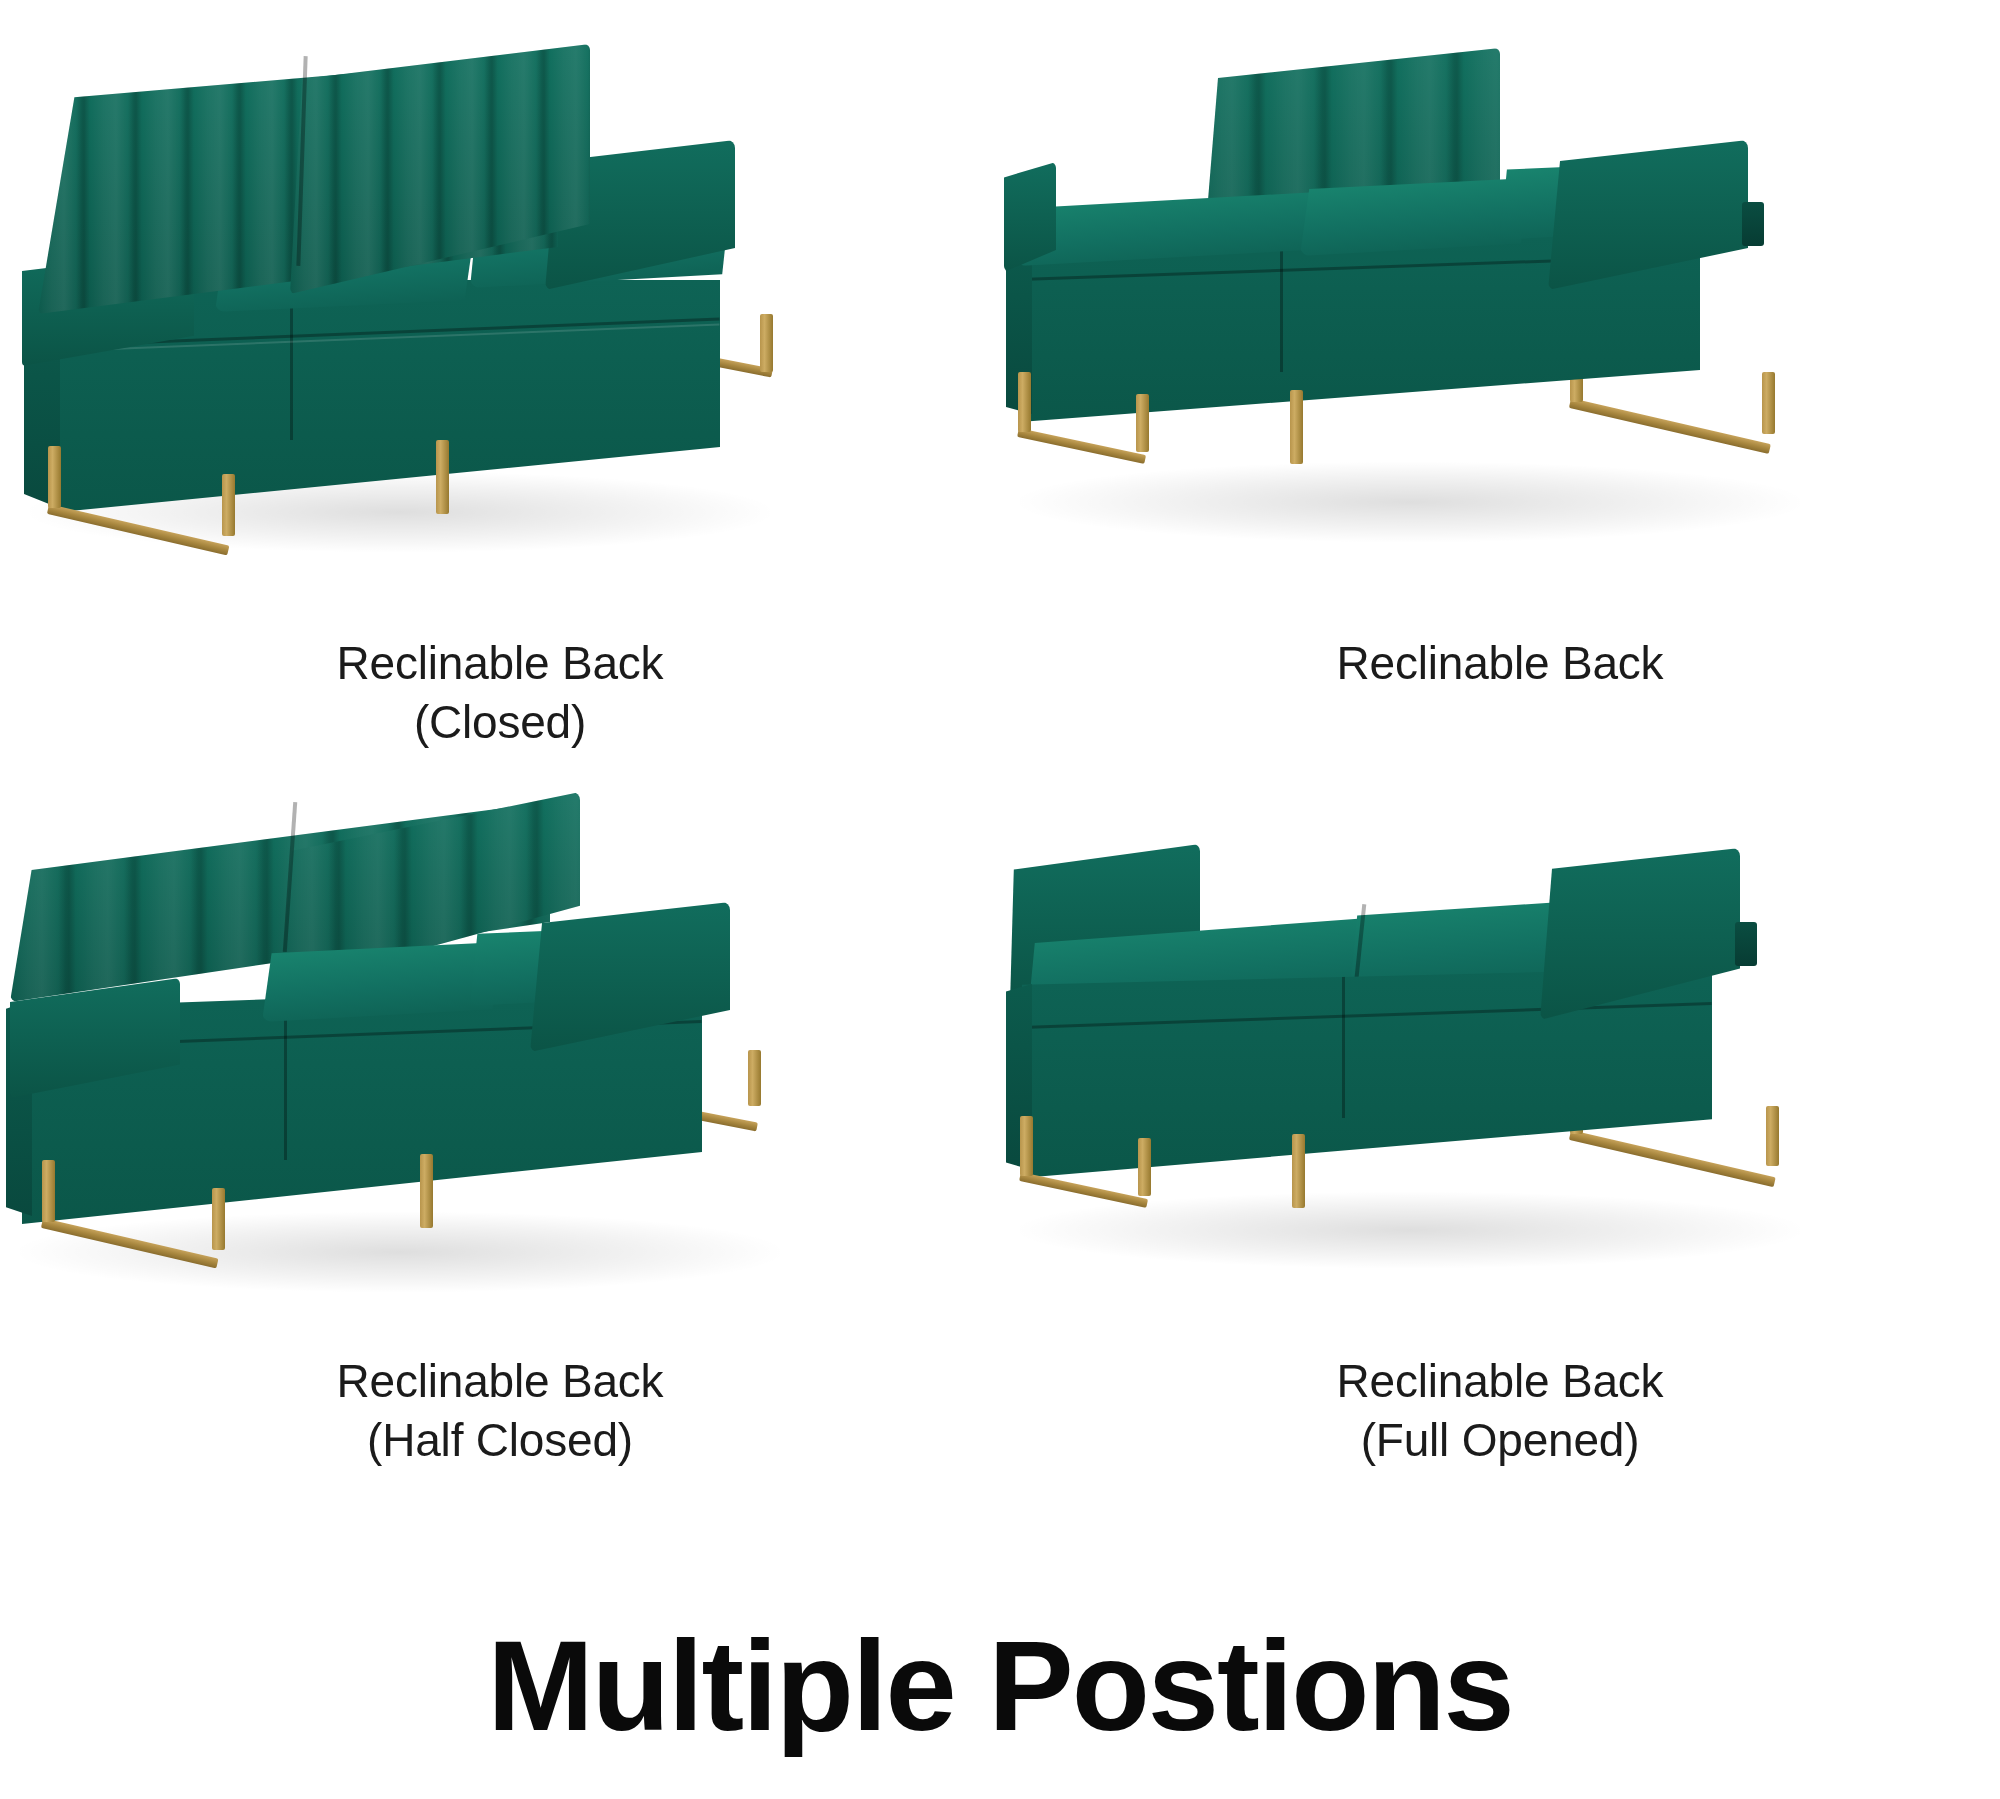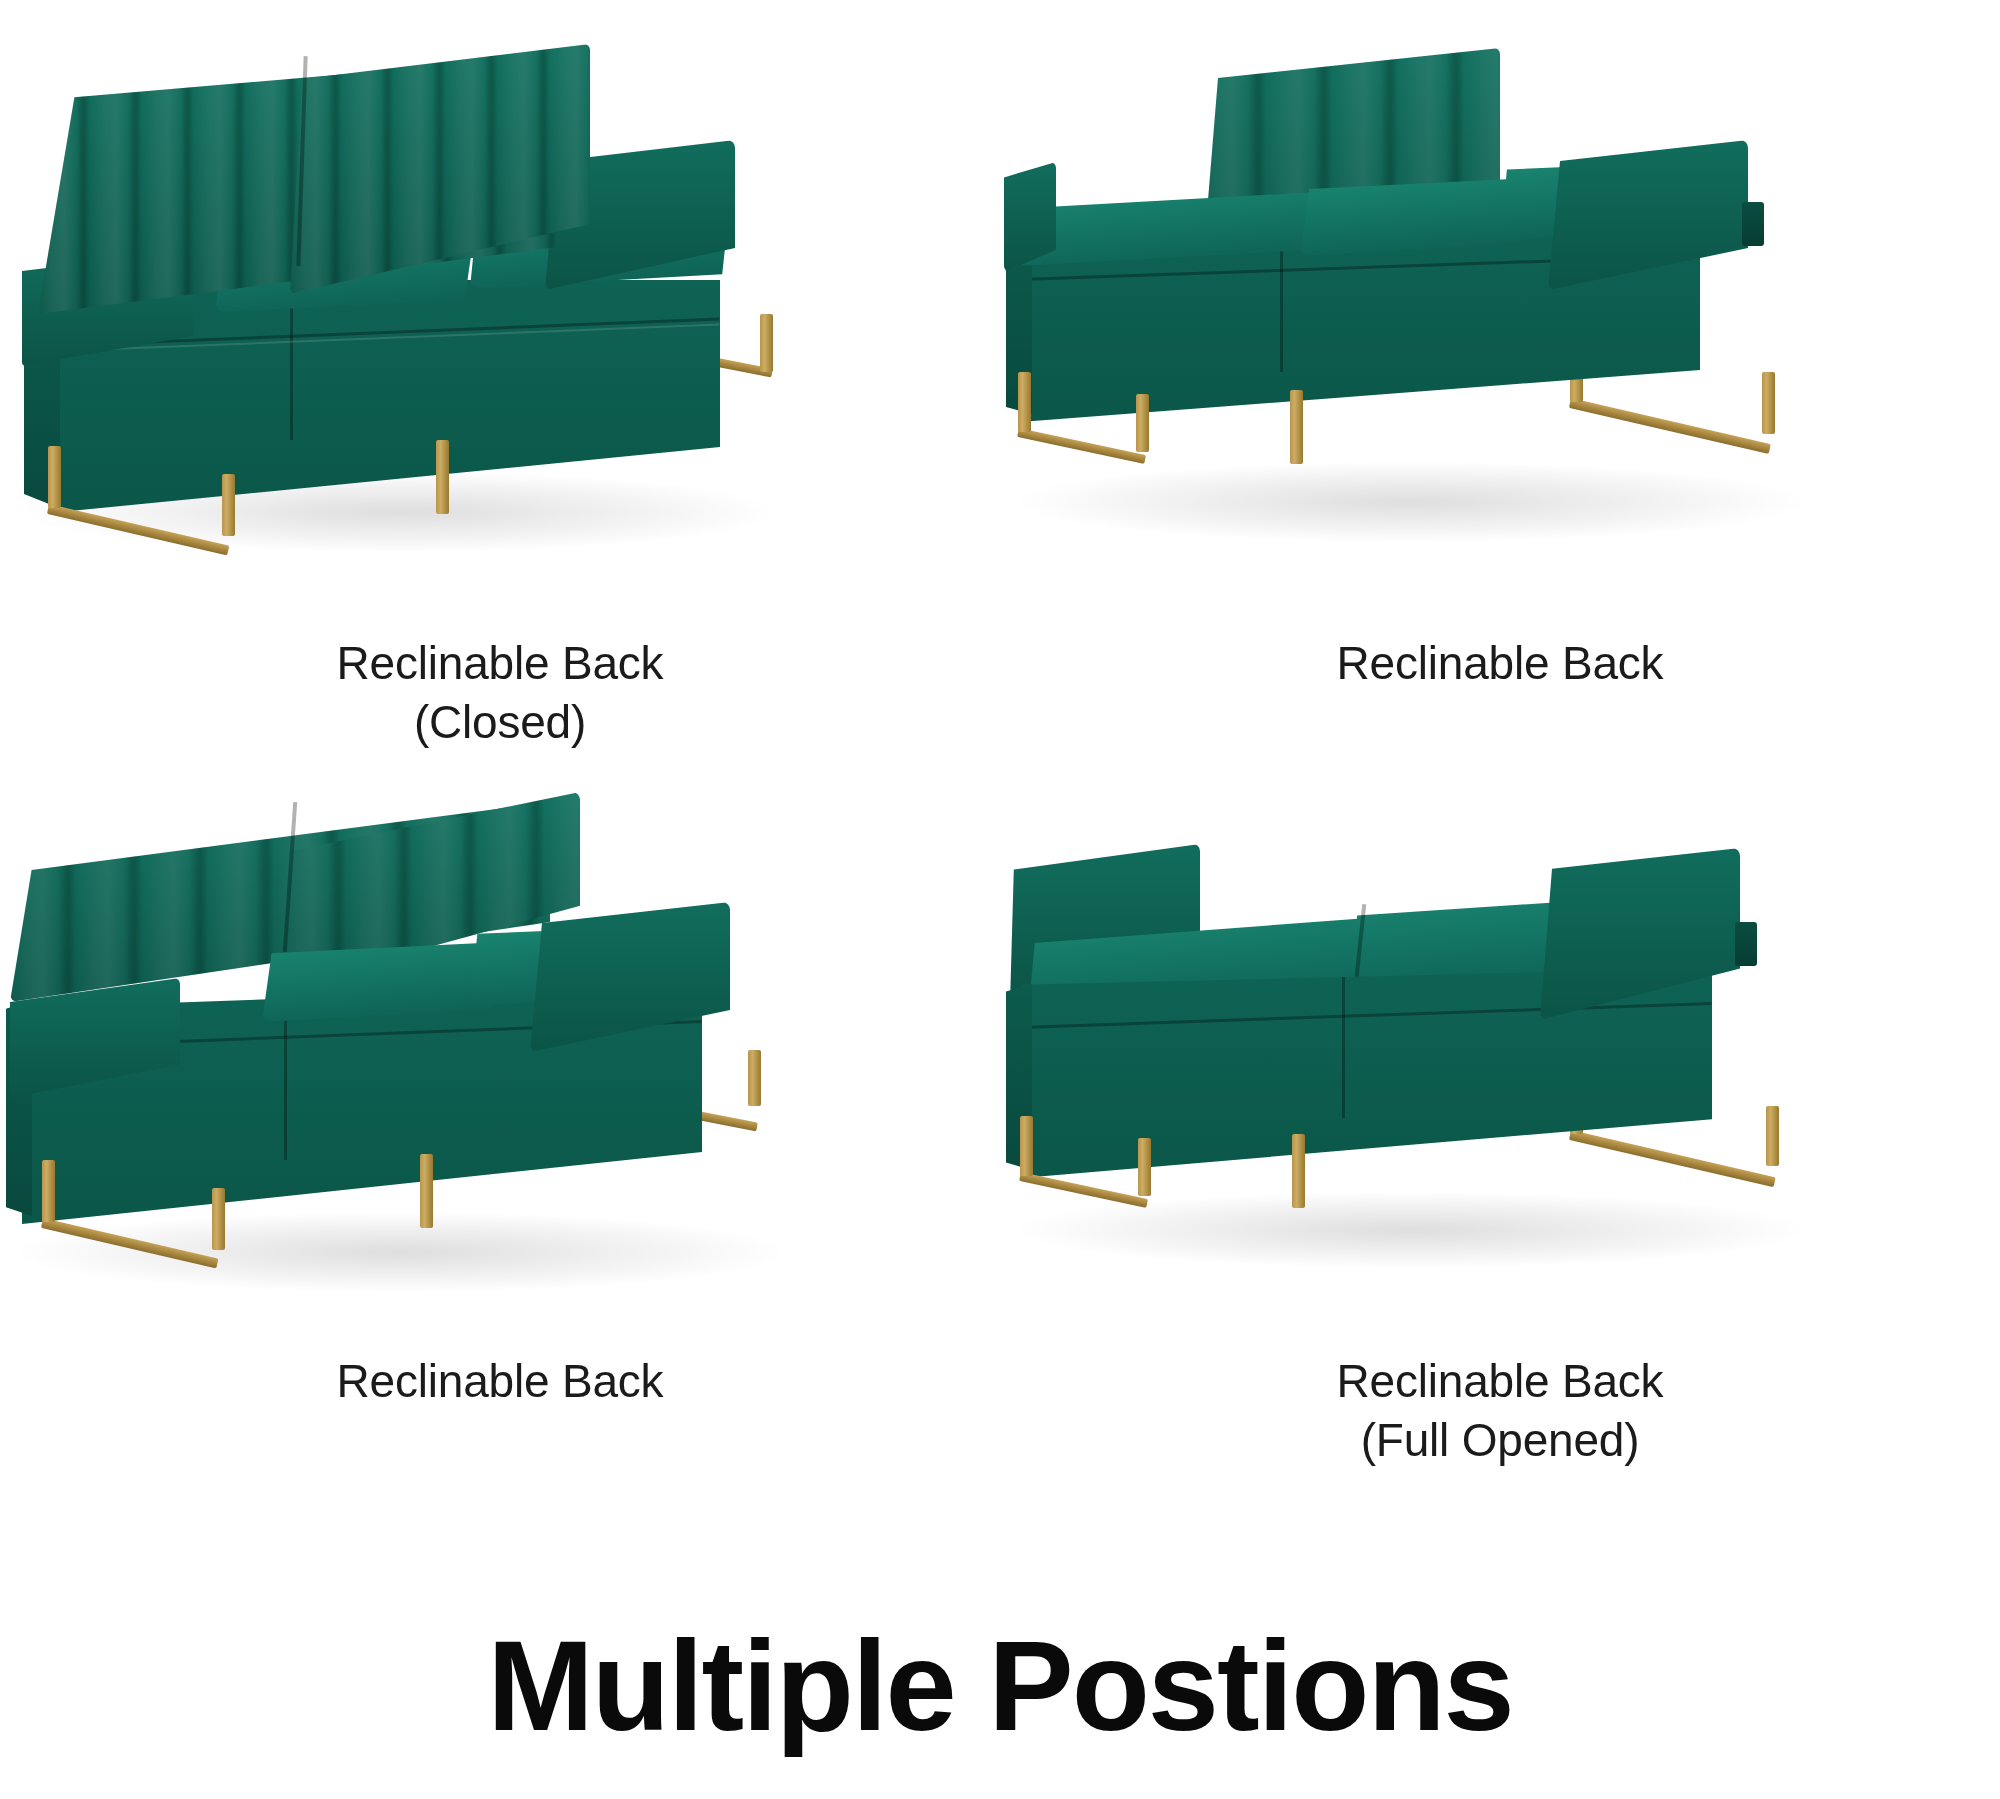--- a/index.html
+++ b/index.html
@@ -303,20 +303,21 @@
         <div class="leg-sled">
           <div class="leg-bar" style="left:42px; top:426px; width:180px; height:10px; transform:rotate(13deg); transform-origin:left center;"></div>
           <div class="leg-post" style="left:42px; top:368px; height:62px;"></div>
           <div class="leg-post" style="left:212px; top:396px; height:62px;"></div>
         </div>
         <div class="leg-post" style="left:420px; top:362px; height:74px;"></div>
 
       </div>
       <div class="caption">
         <span>Reclinable Back</span>
+        <span class="l2">(Half Closed)</span>
       </div>
     </div>
 
     <div class="cell cell-br">
       <div class="stage">
 
         <div class="shadow" style="left:20px; top:400px; width:780px; height:76px;"></div>
 
         <div class="leg-sled">
           <div class="leg-bar" style="left:570px; top:338px; width:210px; height:10px; transform:rotate(13deg); transform-origin:left center;"></div>

